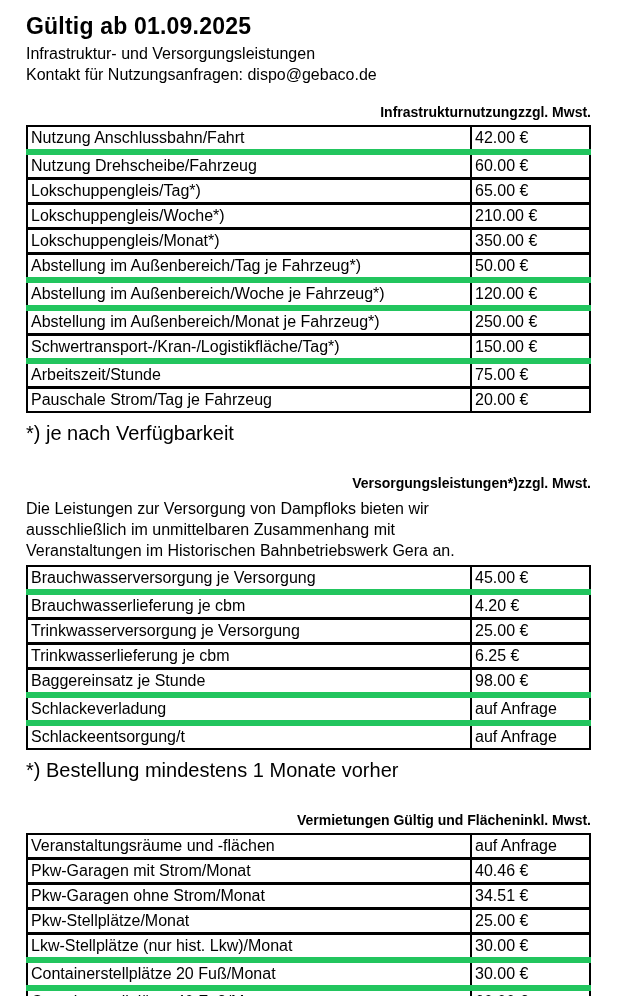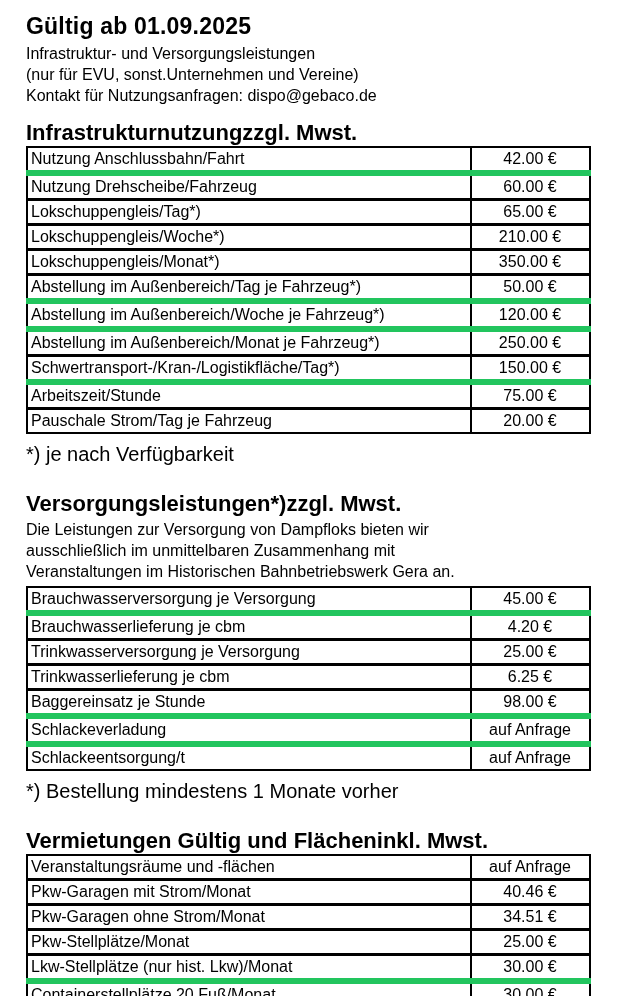--- a/index.html
+++ b/index.html
@@ -25,24 +25,24 @@
   }
   p.sub {
     font-size: 16px;
     line-height: 21px;
     font-weight: normal;
   }
   section.block { margin-top: 16px; }
   section.block.gap { margin-top: 28px; }
   .sec-head {
     display: flex;
-    justify-content: flex-start;
+    justify-content: flex-end;
     align-items: baseline;
     font-weight: bold;
-    font-size: 22px;
+    font-size: 14px;
     line-height: 22px;
     margin-bottom: 2px;
   }
   .note { margin: 4px 0 4px 0; }
   .note p { font-size: 16px; line-height: 21px; }
   table.price-table {
     width: 565px;
     border-collapse: collapse;
     border: 2px solid #000000;
     table-layout: fixed;
@@ -51,39 +51,38 @@
     font-size: 16px;
     line-height: 21px;
     height: 21px;
     padding: 0 4px 1px 3px;
     white-space: nowrap;
     overflow: hidden;
   }
   td.price {
     width: 119px;
     border-left: 2px solid #000000;
-    text-align: center;
+    text-align: left;
   }
   tr.sep-thin td { border-bottom: 6px solid #22c55e; }
   tr.sep-thick td { border-bottom: 3px solid #000000; }
   p.footnote {
     font-size: 20px;
     line-height: 21px;
     margin-top: 10px;
   }
 </style>
 </head>
 <body>
 
 <div class="page">
 
   <header>
     <h1 class="doc-title">Gültig ab 01.09.2025</h1>
     <p class="sub">Infrastruktur- und Versorgungsleistungen</p>
-    <p class="sub">(nur für EVU, sonst.Unternehmen und Vereine)</p>
     <p class="sub">Kontakt für Nutzungsanfragen: dispo@gebaco.de</p>
   </header>
 
   <section class="block">
     <div class="sec-head">
       <span class="sec-title">Infrastrukturnutzung</span>
       <span class="sec-vat">zzgl. Mwst.</span>
     </div>
     <table class="price-table">
       <tbody>

